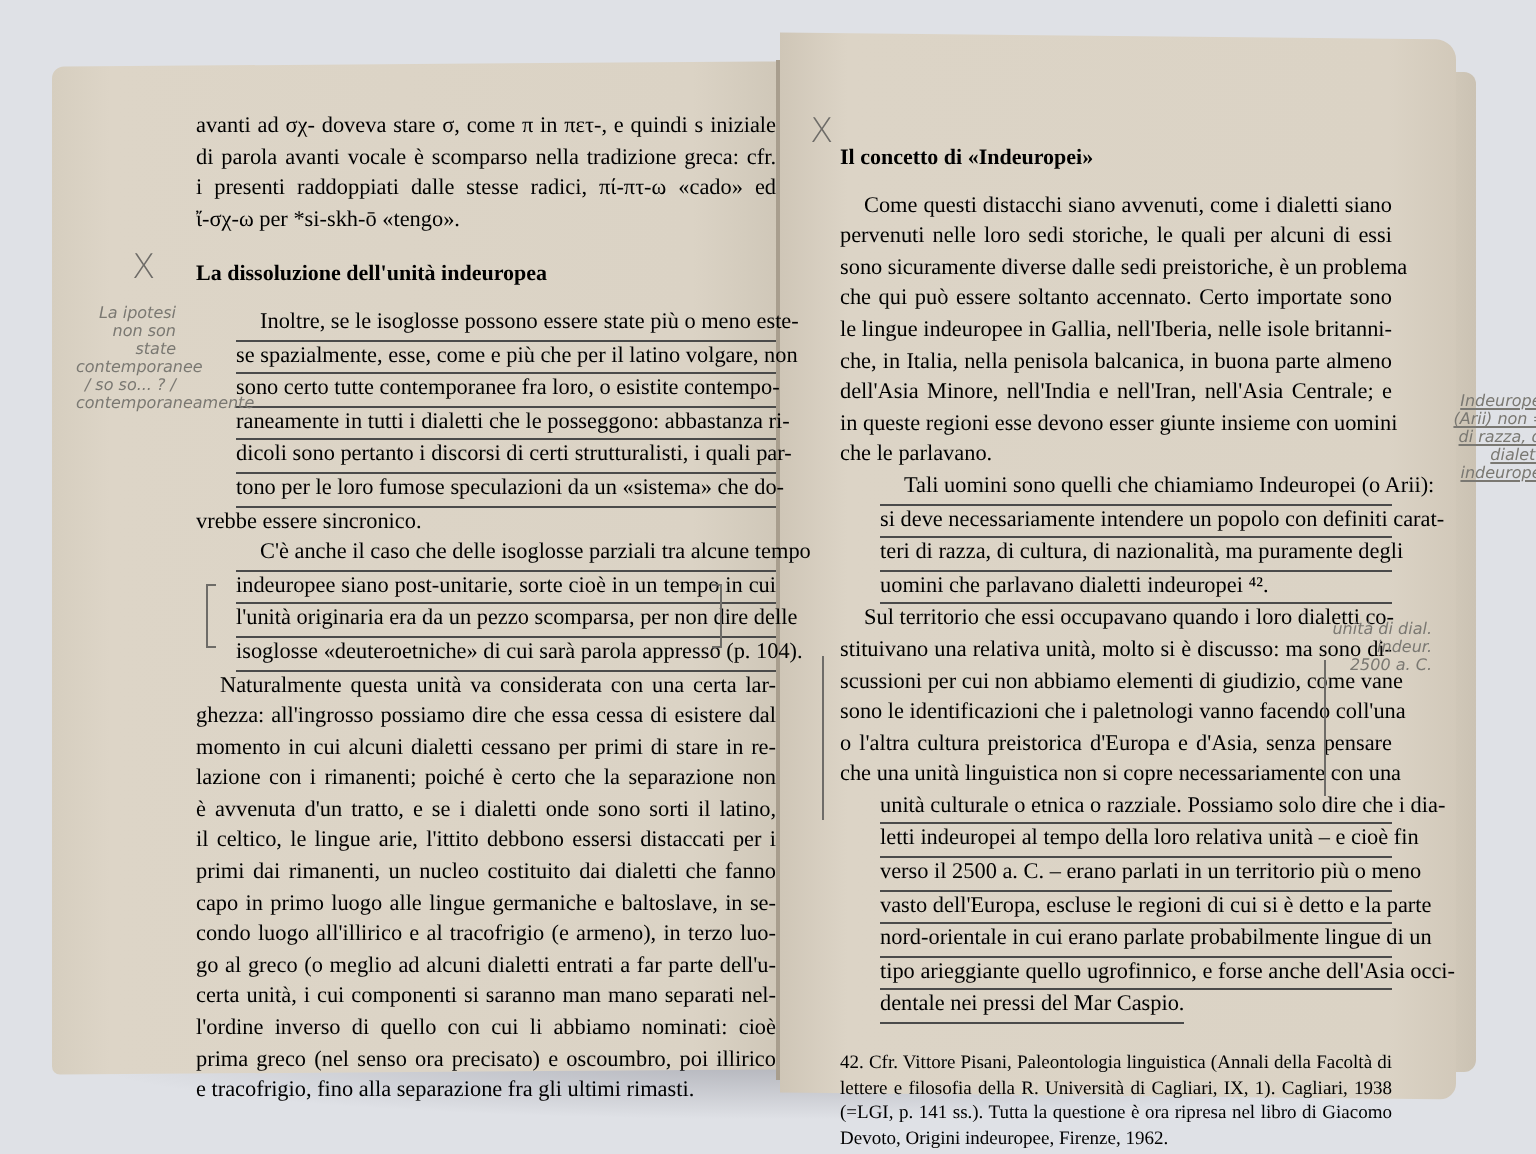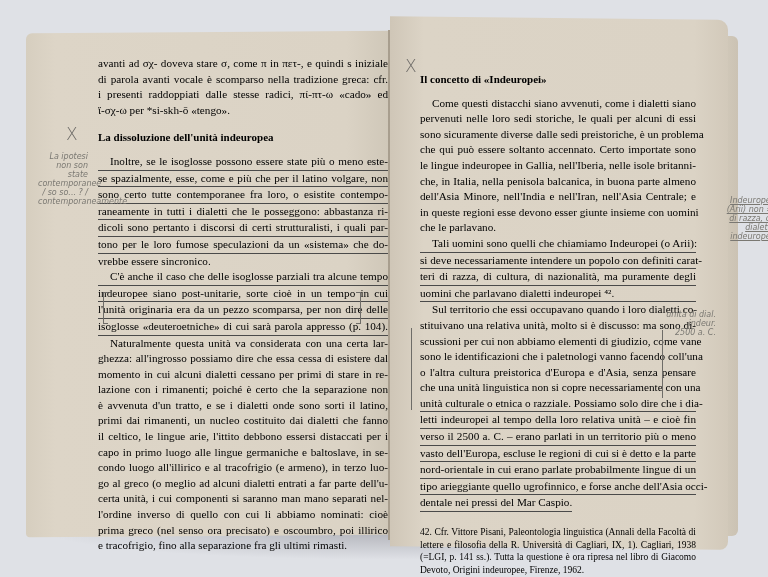--- a/index.html
+++ b/index.html
@@ -10,21 +10,21 @@
   .right-page{left:390px;top:18px;width:338px;height:530px;background:linear-gradient(90deg,#cfc6b7 0%,#dcd4c6 10%,#dbd3c5 90%,#d2c9ba 100%);border-radius:0 10px 8px 0;transform:skewY(0.6deg);}
   .edge{position:absolute;left:718px;top:36px;width:20px;height:500px;background:linear-gradient(90deg,#d4ccbd,#cbc2b3);border-radius:0 6px 6px 0;}
   .gutter{position:absolute;left:388px;top:30px;width:2px;height:510px;background:#a89e8e;}
   .col{position:absolute;font-size:11.2px;line-height:15.6px;text-align:justify;}
   .left-col{left:98px;top:56px;width:290px;}
   .right-col{left:420px;top:60px;width:276px;}
   .line{display:block;white-space:nowrap;text-align-last:justify;}
   .last{text-align-last:left;}
   .indent{padding-left:12px;}
   .heading{font-weight:bold;font-size:11px;margin:12px 0 8px 0;}
-  .ul{border-bottom:1px solid #4a4a4a;}
+  .ul{border-bottom:1px solid #4a4a4a;margin-left:20px;}
   .footnote{font-size:9.5px;line-height:12.5px;margin-top:14px;}
   .mark{position:absolute;font-family:"DejaVu Sans",sans-serif;color:#7a7872;font-size:8px;line-height:9px;font-style:italic;text-align:right;}
   .x-mark{position:absolute;font-family:"DejaVu Sans",sans-serif;color:#6e6c68;font-size:17px;font-weight:lighter;}
   .bracket{position:absolute;border:1px solid #6e6c68;}
 </style>
 </head>
 <body>
 
 <div class="shadow"></div>
 <div class="edge"></div>
@@ -52,22 +52,22 @@
   <span class="line indent ul">C'è anche il caso che delle isoglosse parziali tra alcune tempo</span>
   <span class="line ul">indeuropee siano post-unitarie, sorte cioè in un tempo in cui</span>
   <span class="line ul">l'unità originaria era da un pezzo scomparsa, per non dire delle</span>
   <span class="line ul">isoglosse «deuteroetniche» di cui sarà parola appresso (p. 104).</span>
 
   <span class="line indent">Naturalmente questa unità va considerata con una certa lar-</span>
   <span class="line">ghezza: all'ingrosso possiamo dire che essa cessa di esistere dal</span>
   <span class="line">momento in cui alcuni dialetti cessano per primi di stare in re-</span>
   <span class="line">lazione con i rimanenti; poiché è certo che la separazione non</span>
   <span class="line">è avvenuta d'un tratto, e se i dialetti onde sono sorti il latino,</span>
+  <span class="line">il celtico, le lingue arie, l'ittito debbono essersi distaccati per i</span>
   <span class="line">primi dai rimanenti, un nucleo costituito dai dialetti che fanno</span>
-  <span class="line">il celtico, le lingue arie, l'ittito debbono essersi distaccati per i</span>
   <span class="line">capo in primo luogo alle lingue germaniche e baltoslave, in se-</span>
   <span class="line">condo luogo all'illirico e al tracofrigio (e armeno), in terzo luo-</span>
   <span class="line">go al greco (o meglio ad alcuni dialetti entrati a far parte dell'u-</span>
   <span class="line">certa unità, i cui componenti si saranno man mano separati nel-</span>
   <span class="line">l'ordine inverso di quello con cui li abbiamo nominati: cioè</span>
   <span class="line">prima greco (nel senso ora precisato) e oscoumbro, poi illirico</span>
   <span class="line last">e tracofrigio, fino alla separazione fra gli ultimi rimasti.</span>
 
 </div>
 

